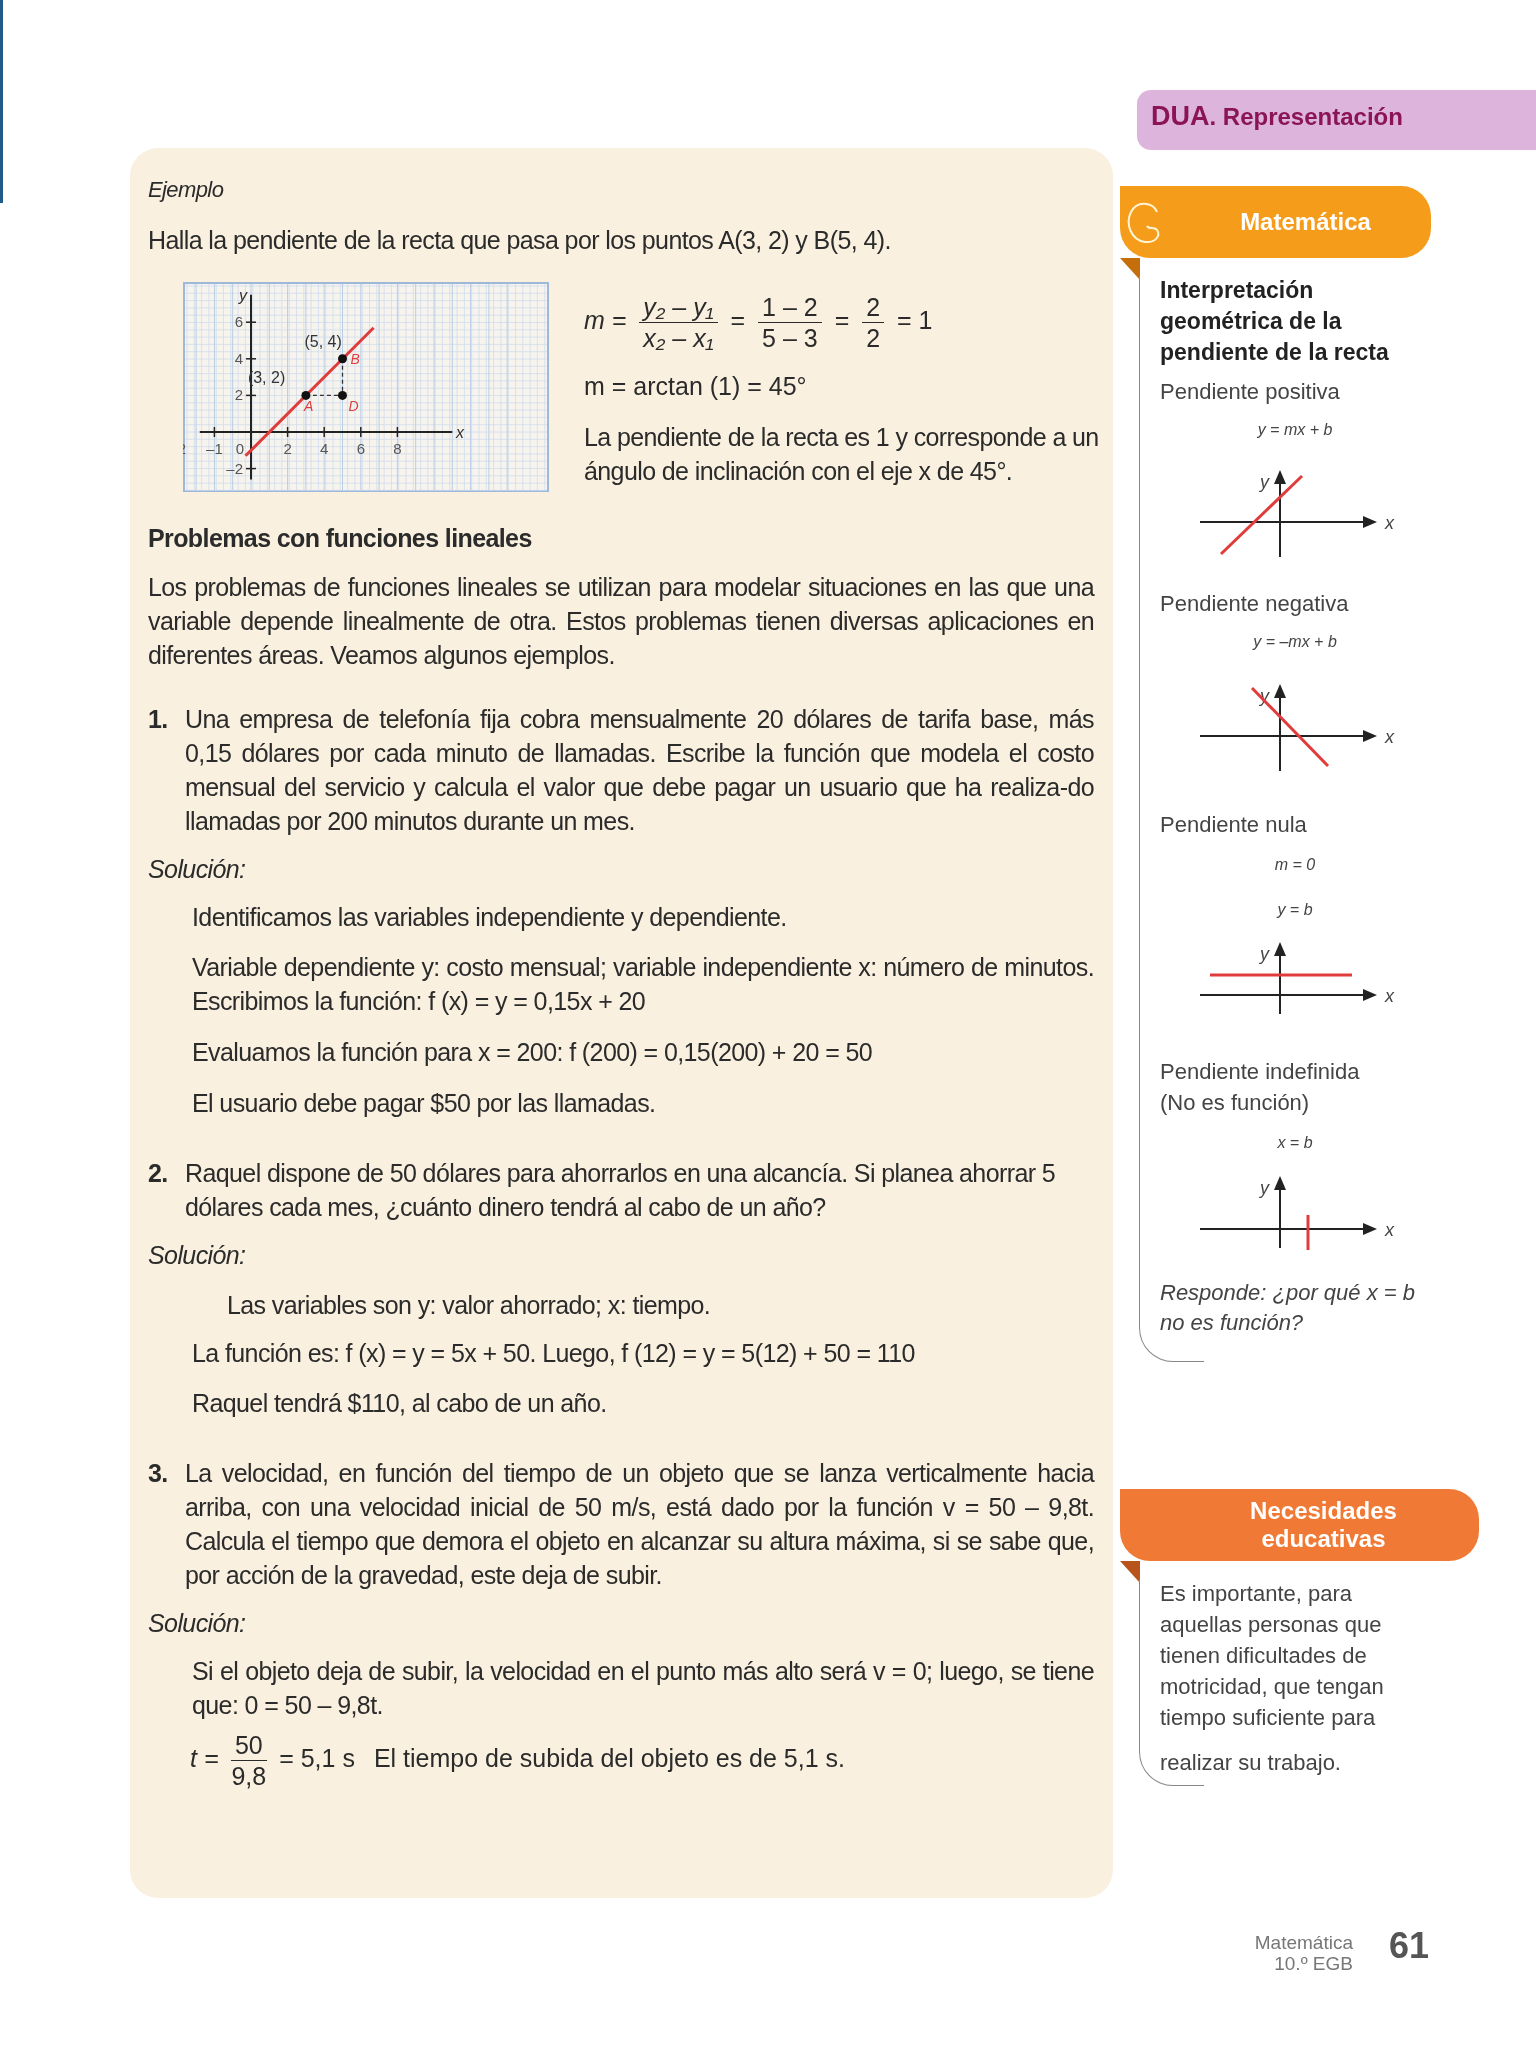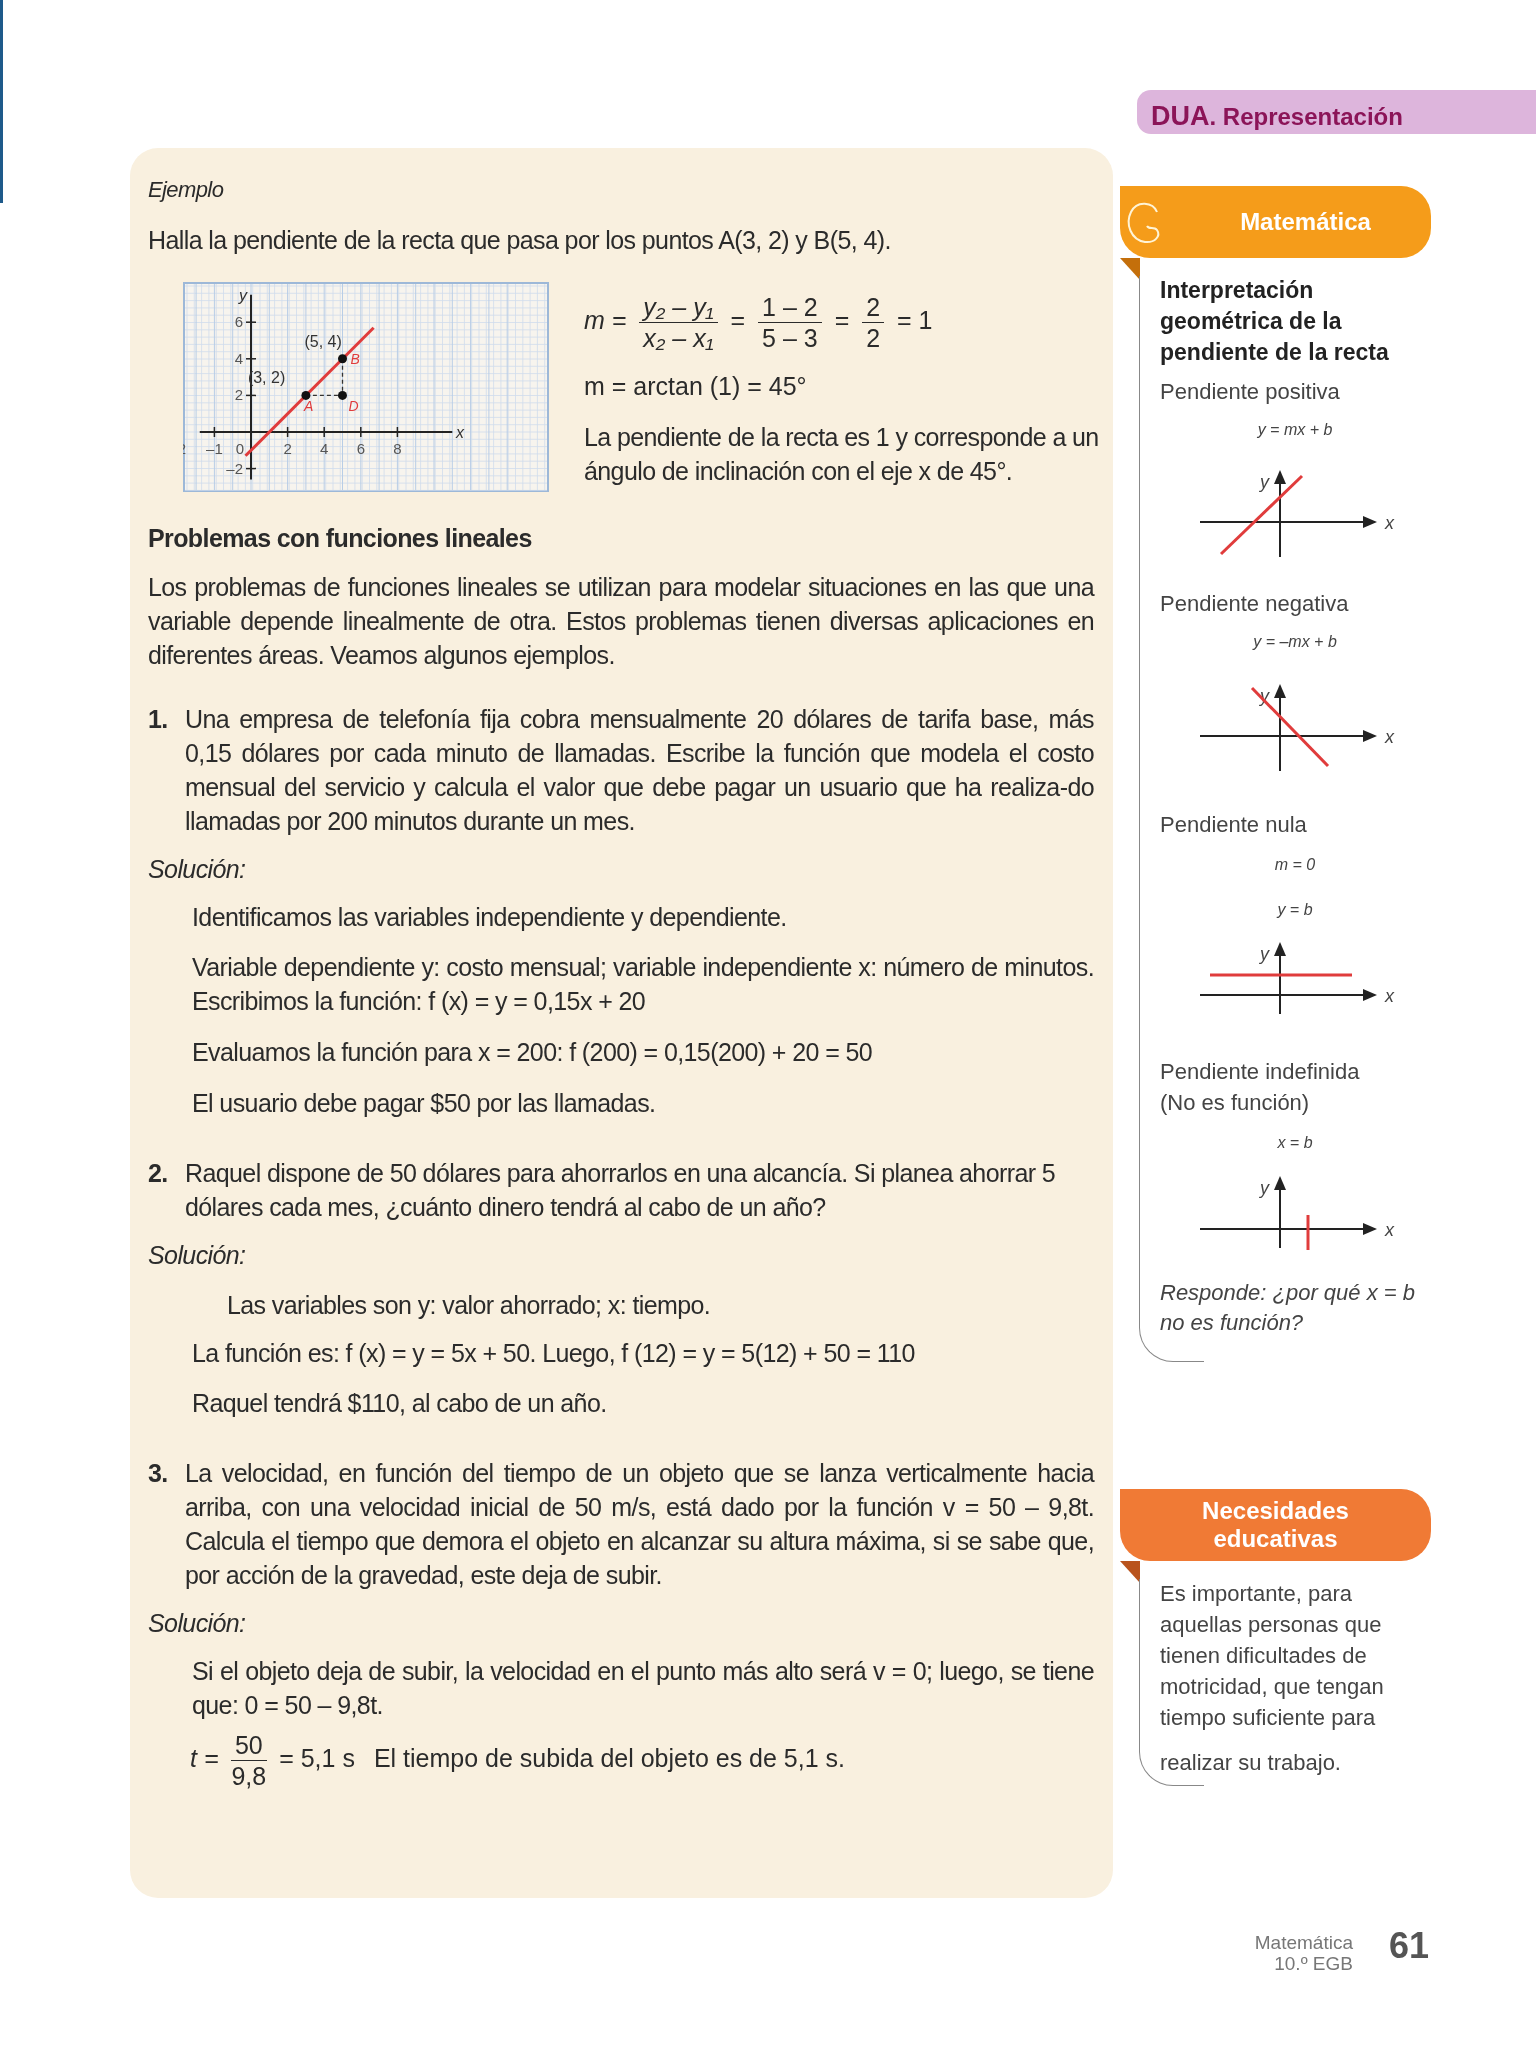--- a/index.html
+++ b/index.html
@@ -15,27 +15,27 @@
 
   
   .graph-wrap { position:absolute; left:183px; top:282px; width:366px; height:210px; }
 
   .eq { position:absolute; font-size:25px; color:#2b2b2b; font-family:"Liberation Sans", sans-serif; white-space:nowrap; }
   .frac { display:inline-flex; flex-direction:column; align-items:center; vertical-align:middle; margin:0 6px; }
   .frac .n { border-bottom:1.5px solid #2b2b2b; padding:0 4px; line-height:30px; }
   .frac .d { line-height:30px; padding:0 4px; }
 
   
-  .dua { position:absolute; left:1137px; top:90px; width:399px; height:44px; background:#ddb5dc; border-radius:14px 0 0 14px; }
+  .dua { position:absolute; left:1137px; top:90px; width:399px; height:60px; background:#ddb5dc; border-radius:14px 0 0 14px; }
   .dua-title { position:absolute; left:14px; top:11px; font-size:27px; color:#8b1458; font-weight:bold; font-family:"Liberation Sans", sans-serif; white-space:nowrap; }
   .dua-title .rest { font-size:24px; }
 
   .tab { position:absolute; left:1120px; height:72px; width:311px; border-radius:0 30px 30px 30px; color:#fff; font-weight:bold; font-size:24px; text-align:center; }
   .tab-mat { top:186px; background:#f59c1a; }
-  .tab-nec { top:1489px; background:#f07a35; height:72px; font-size:24px; line-height:28px; }
+  .tab-nec { top:1489px; background:#f07a35; height:72px; font-size:24px; line-height:28px;padding-left:48px; }
   .tab-fold { position:absolute; left:1120px; width:20px; height:22px; }
 
   .side-bracket { position:absolute; left:1139px; border-left:1.5px solid #888; border-bottom:1.5px solid #888; border-bottom-left-radius:34px; }
   .side-text { position:absolute; font-size:22px; line-height:31px; color:#444; font-family:"Liberation Sans", sans-serif; }
   .side-h { font-weight:bold; color:#222; font-size:23px; }
   .center-eq { position:absolute; font-size:16px; font-style:italic; color:#444; font-family:"Liberation Sans", sans-serif; text-align:center; width:220px; }
   .mini-graph { position:absolute; }
 
   .footer-sub { position:absolute; left:1205px; top:1932px; width:148px; text-align:right; font-size:19px; line-height:21px; color:#777; font-family:"Liberation Sans", sans-serif; }
   .page-num { position:absolute; left:1389px; top:1925px; font-size:36px; font-weight:bold; color:#555; font-family:"Liberation Sans", sans-serif; }

